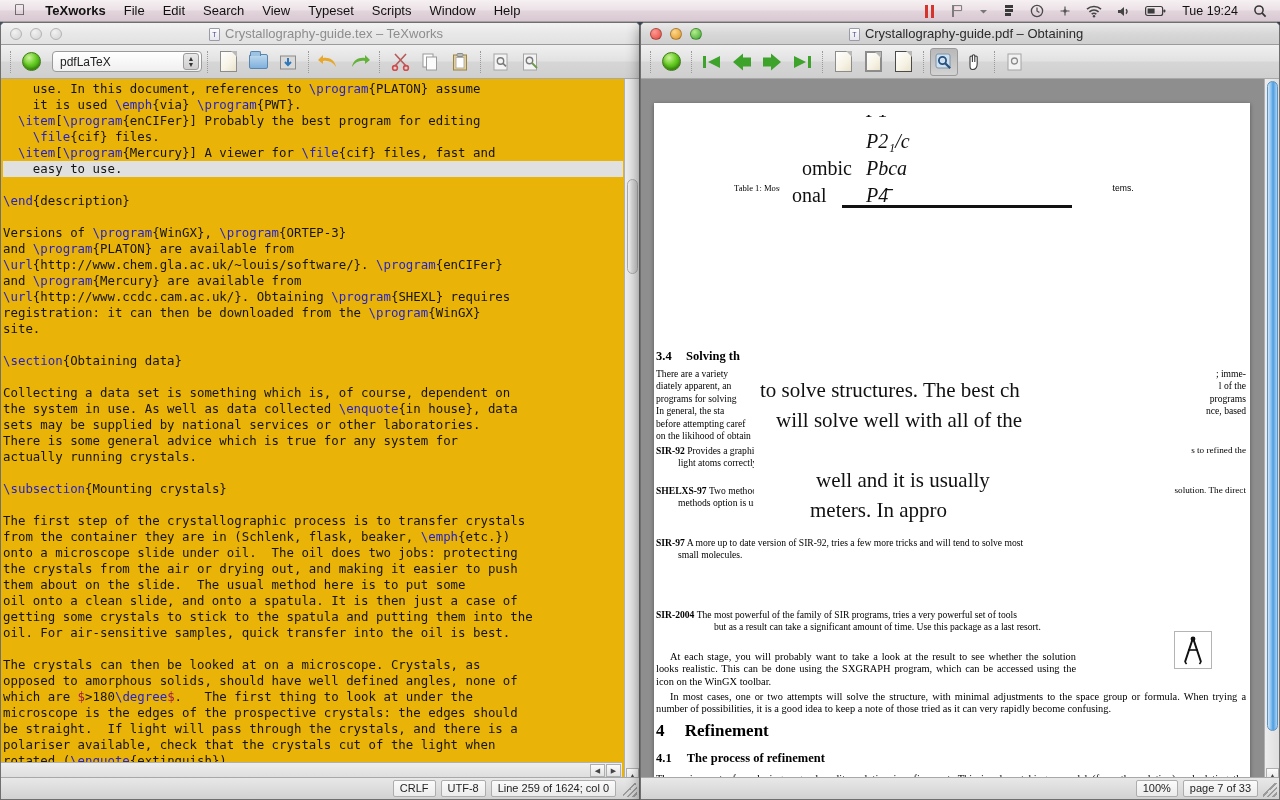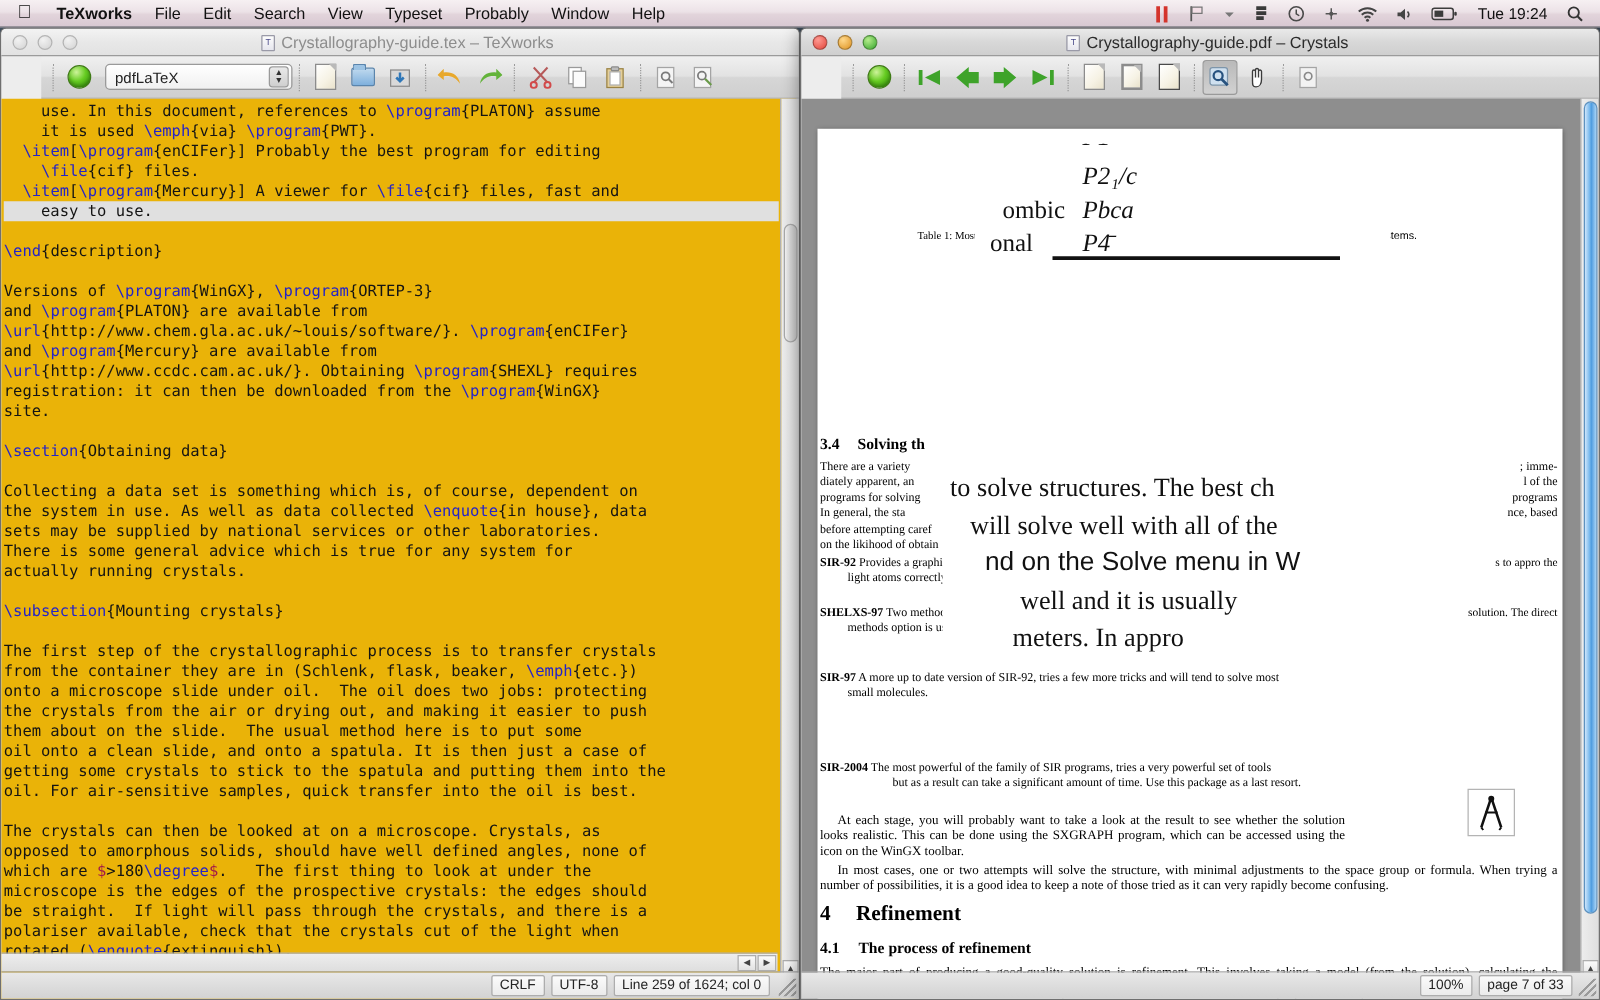--- a/index.html
+++ b/index.html
@@ -86,21 +86,20 @@
     font-size: 7px; line-height: 12px; text-align: center; color: #4a4a8a;
   }
 
   
   .toolbar {
     height: 34px;
     background: linear-gradient(to bottom, #f0f0f0 0%, #e2e2e2 48%, #d6d6d6 52%, #cfcfcf 100%);
     border-bottom: 1px solid #a8a8a8;
     display: flex; align-items: center;
     padding: 0 4px;
-    margin-left: 32px;
   }
   .tb-sep {
     width: 1px; height: 22px; margin: 0 5px;
     border-left: 1px dotted #9a9a9a;
   }
   .tb-btn {
     width: 28px; height: 28px;
     display: flex; align-items: center; justify-content: center;
     border-radius: 3px; margin: 0 1px;
   }
@@ -289,21 +288,21 @@
 <div id="desktop">
 
   <div id="menubar">
     <div class="mb-apple"></div>
     <div class="mb-item bold">TeXworks</div>
     <div class="mb-item">File</div>
     <div class="mb-item">Edit</div>
     <div class="mb-item">Search</div>
     <div class="mb-item">View</div>
     <div class="mb-item">Typeset</div>
-    <div class="mb-item">Probably</div>
+    <div class="mb-item">Scripts</div>
     <div class="mb-item">Window</div>
     <div class="mb-item">Help</div>
 
     <div id="menubar-right">
       <div class="mb-status">
         <span class="pausebars">
             <i></i>
             <i></i>
           </span>
       </div>
@@ -525,21 +524,21 @@
   <div class="win" id="pdf-window" style="left:640px; top:22px; width:640px; height:778px;">
 
     <div class="titlebar">
       <div class="lights">
         <div class="light close"></div>
         <div class="light min"></div>
         <div class="light zoom"></div>
       </div>
       <div class="title-text">
         <span class="doc-badge">T</span>
-        <span>Crystallography-guide.pdf – Crystals</span>
+        <span>Crystallography-guide.pdf – Obtaining</span>
       </div>
     </div>
 
     <div class="toolbar">
       <div class="tb-sep"></div>
       <div class="tb-btn">
         <span class="green-orb"></span>
       </div>
       <div class="tb-sep"></div>
       <div class="tb-btn">
@@ -635,33 +634,32 @@
           <div>l of the</div>
           <div>programs</div>
           <div>nce, based</div>
         </div>
 
         <div style="position:absolute; left:2px; top:342px; width:300px; font-family:'Liberation Serif',serif; font-size:9.6px; line-height:12px;">
           <b class="sc">SIR-92</b>
           <span>Provides a graphic</span>
           <div style="margin-left:22px;">light atoms correctly.</div>
         </div>
-        <div style="position:absolute; right:4px; top:342px; font-family:'Liberation Serif',serif; font-size:9.2px;">s to appro the</div>
+        <div style="position:absolute; right:4px; top:342px; font-family:'Liberation Serif',serif; font-size:9.2px;">s to refined the</div>
 
         <div style="position:absolute; left:2px; top:382px; width:310px; font-family:'Liberation Serif',serif; font-size:9.6px; line-height:12px;">
           <b class="sc">SHELXS-97</b>
           <span>Two methods are ava</span>
           <div style="margin-left:22px;">methods option is usually the one t</div>
         </div>
         <div style="position:absolute; right:4px; top:382px; font-family:'Liberation Serif',serif; font-size:9.2px;">solution.  The direct</div>
 
         <div class="lens serif-big" style="left:100px; top:272px; width:360px; height:148px;">
           <div style="position:absolute; left:22px; top:32px; white-space:nowrap;">will solve well with all of the</div>
           <div style="position:absolute; left:6px; top:2px; white-space:nowrap;">to solve structures. The best ch</div>
-          <div style="position:absolute; left:34px; top:62px; white-space:nowrap; font-family:'Liberation Sans',sans-serif;">nd on the Solve menu in W</div>
           <div style="position:absolute; left:62px; top:92px; white-space:nowrap;">well and it is usually</div>
           <div style="position:absolute; left:56px; top:122px; white-space:nowrap;">meters. In appro</div>
         </div>
 
         <div style="position:absolute; left:2px; top:434px; right:4px; font-family:'Liberation Serif',serif; font-size:9.6px; line-height:12.2px; text-align:justify;">
           <b class="sc">SIR-97</b>
           <span>A more up to date version of SIR-92, tries a few more tricks and will tend to solve most</span>
           <div style="margin-left:22px;">small molecules.</div>
         </div>
 

